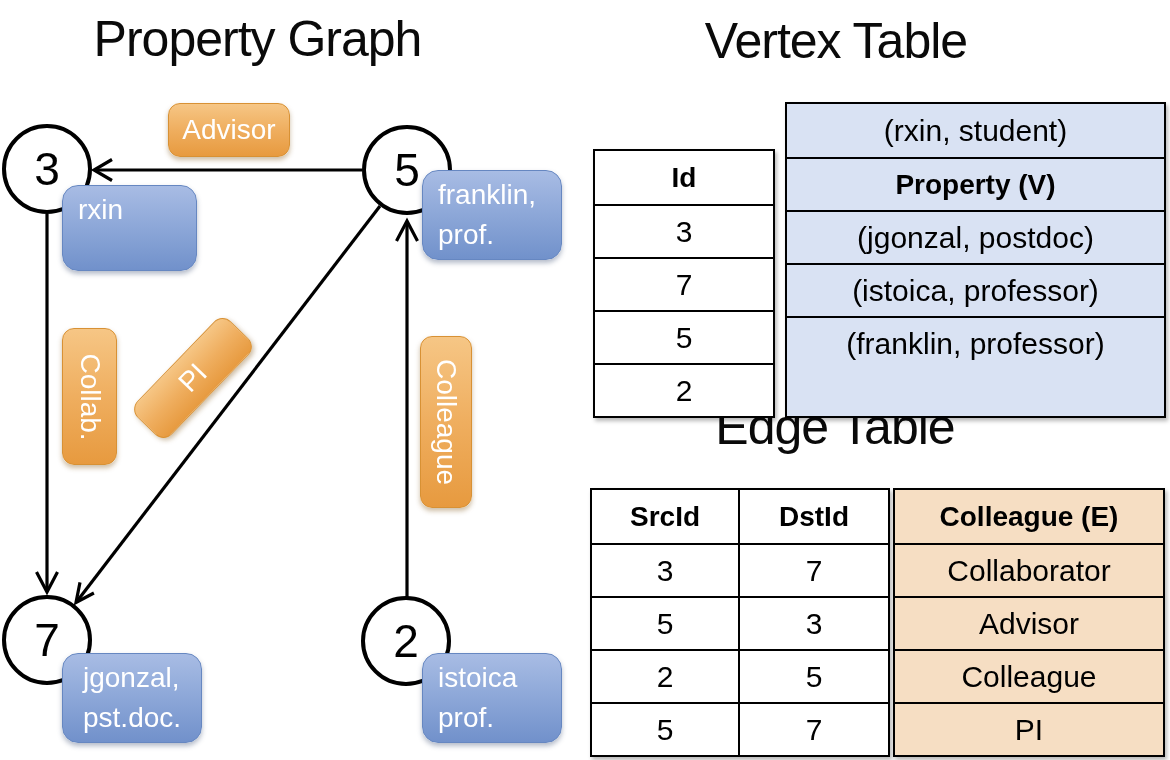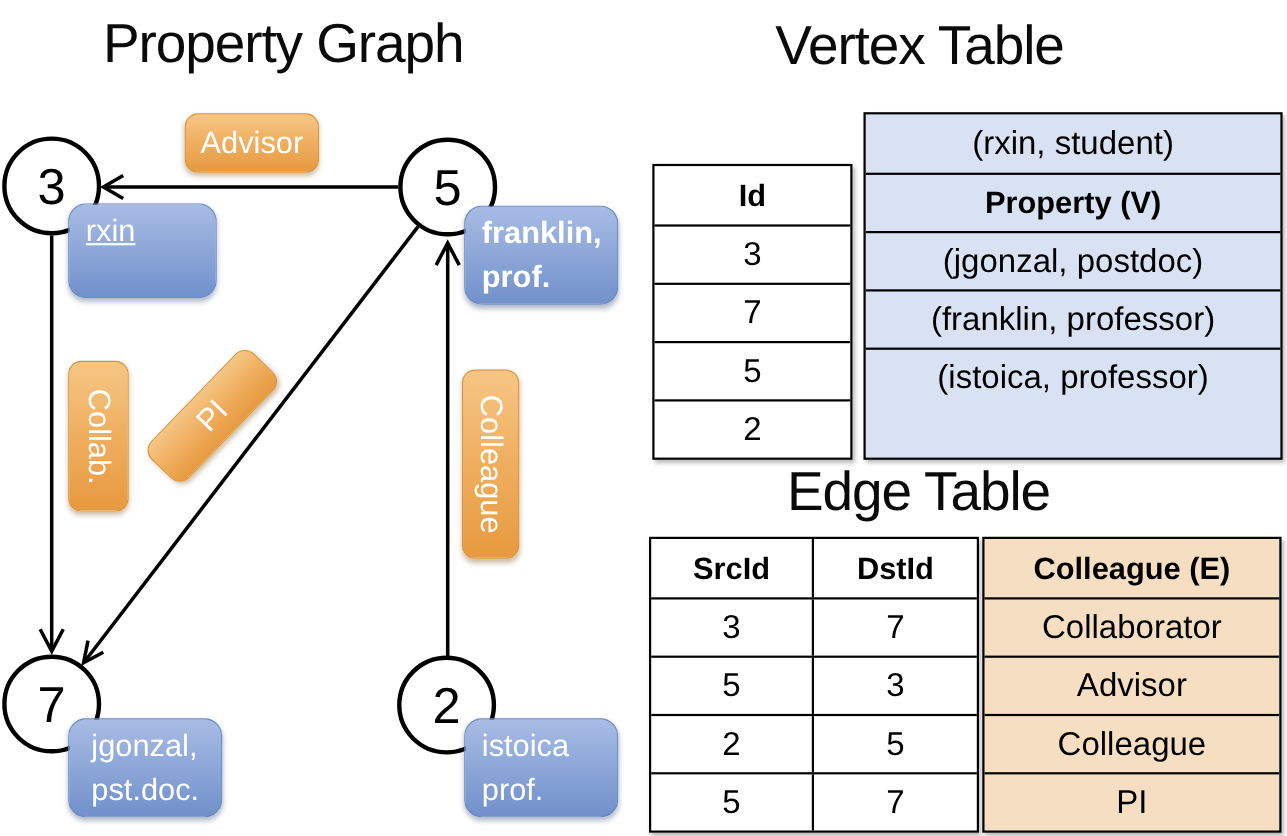--- a/index.html
+++ b/index.html
@@ -6,43 +6,43 @@
   #canvas {
     position:relative; width:1170px; height:760px; overflow:hidden;
     font-family:"Liberation Sans", sans-serif; color:#000; background:#fff;
   }
   .big-title {
     position:absolute; font-size:50px; font-weight:400; letter-spacing:-1px;
     text-align:center; color:#0a0a0a; line-height:1.1;
   }
   #title-graph  { left:0px;   top:12px;  width:515px; }
   #title-vertex { left:586px; top:14px;  width:500px; }
-  #title-edge   { left:585px; top:420px; width:500px; }
+  #title-edge   { left:585px; top:400px; width:500px; }
 
   
   #edges-svg { position:absolute; left:0; top:0; }
   .node {
     position:absolute; width:82px; height:82px; background:#fff;
     border:4px solid #000; border-radius:50%;
     display:flex; align-items:center; justify-content:center;
     font-size:46px; font-weight:400;
   }
   #node-3 { left:2px;   top:124px; }
   #node-5 { left:362px; top:125px; }
   #node-7 { left:2px;   top:595px; }
   #node-2 { left:361px; top:596px; }
 
   .vbox {
     position:absolute; box-sizing:border-box; border-radius:16px;
     background:linear-gradient(180deg,#A8BCE4 0%, #8FA9D9 45%, #7191CB 100%);
     border:1px solid #6687C1; color:#fff; font-size:28px; line-height:40px;
     padding:4px 0 0 15px; box-shadow:0 3px 5px rgba(40,60,100,.35);
   }
-  #vbox-rxin     { left:62px;  top:185px; width:135px; height:86px;text-decoration:underline; }
-  #vbox-franklin { left:422px; top:187px; width:140px; height:90px;font-weight:bold; }
+  #vbox-rxin     { left:62px;  top:185px; width:135px; height:86px; }
+  #vbox-franklin { left:422px; top:170px; width:140px; height:90px; }
   #vbox-jgonzal  { left:62px;  top:653px; width:140px; height:90px;padding-left:20px; }
   #vbox-istoica  { left:422px; top:653px; width:140px; height:90px; }
   .vbox span { display:block; }
 
   .ebox {
     position:absolute; box-sizing:border-box; border-radius:12px;
     background:linear-gradient(180deg,#F6C685 0%, #EFAE5F 50%, #E79A3F 100%);
     border:1px solid #D89134; color:#fff; font-size:28px;
     display:flex; align-items:center; justify-content:center;
     box-shadow:0 3px 5px rgba(130,90,30,.4);
@@ -147,22 +147,22 @@
       <div class="trow hdr">Id</div>
       <div class="trow">3</div>
       <div class="trow">7</div>
       <div class="trow">5</div>
       <div class="trow">2</div>
     </div>
     <div class="tbl" id="vt-prop">
       <div class="trow">(rxin, student)</div>
       <div class="trow hdr">Property (V)</div>
       <div class="trow">(jgonzal, postdoc)</div>
+      <div class="trow">(istoica, professor)</div>
       <div class="trow">(franklin, professor)</div>
-      <div class="trow">(istoica, professor)</div>
     </div>
   </div>
 
   <div class="table-wrap" id="edge-table">
     <div class="tbl" id="et-ids">
       <div class="trow hdr">
         <div class="cell-src">SrcId</div>
         <div class="cell-dst">DstId</div>
       </div>
       <div class="trow">

